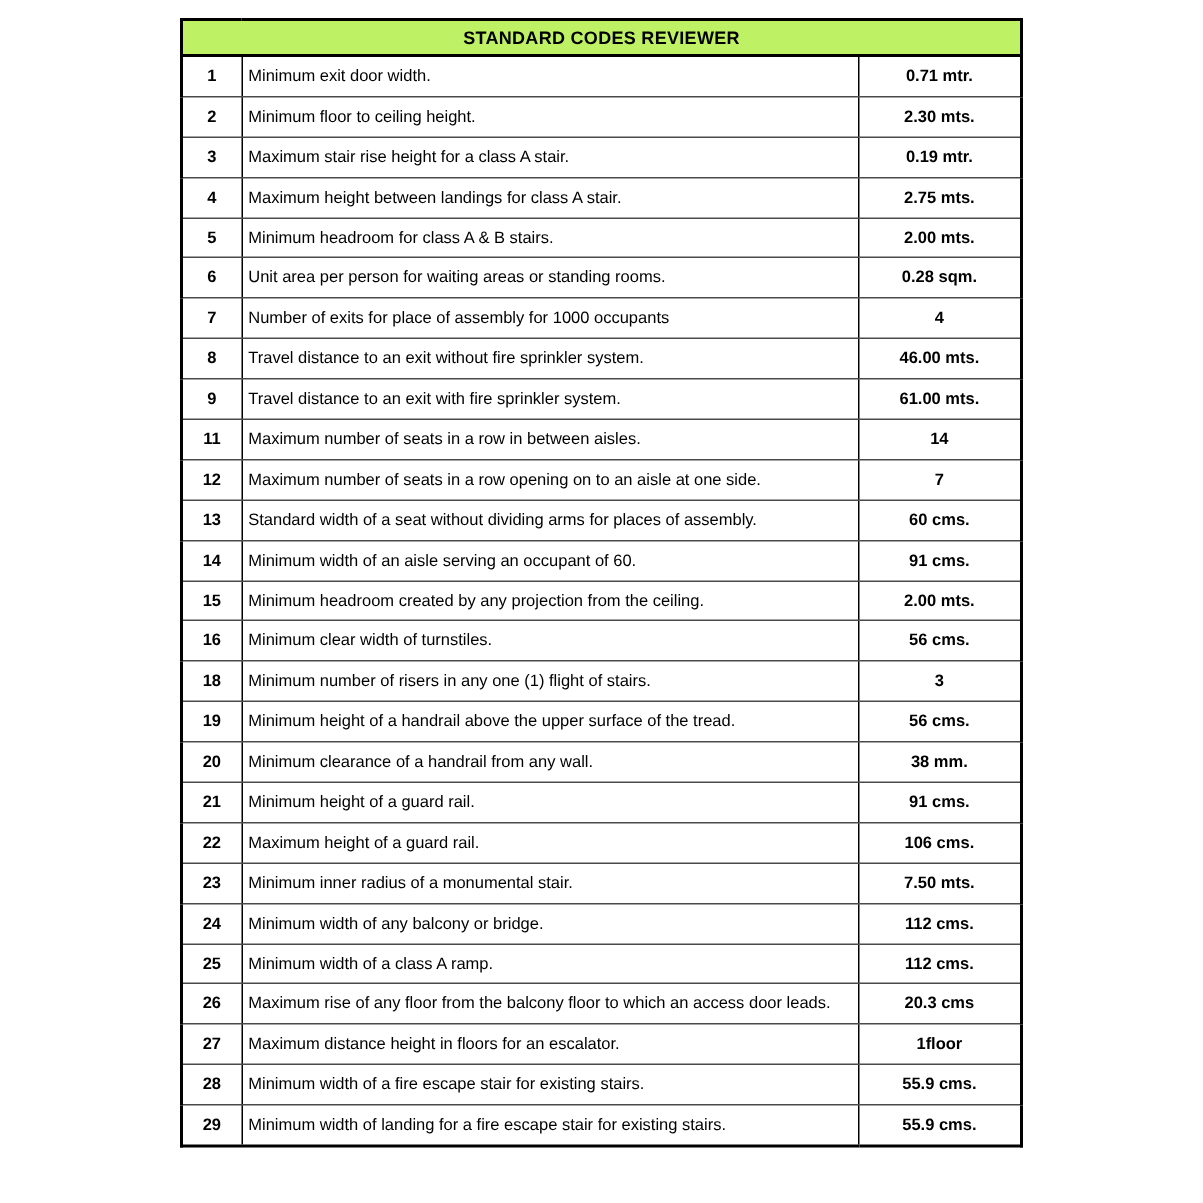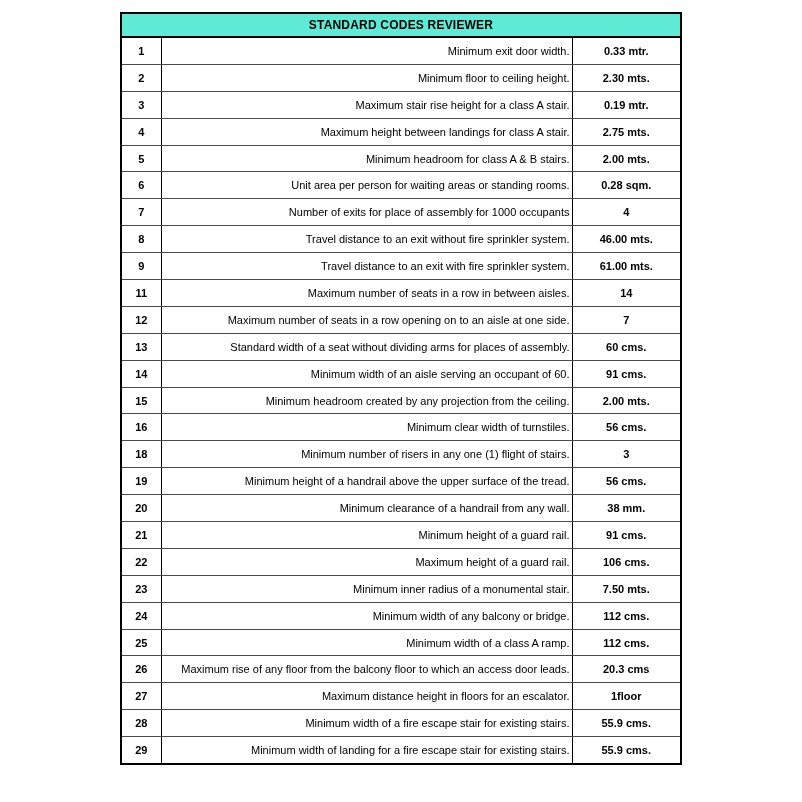--- a/index.html
+++ b/index.html
@@ -21,21 +21,21 @@
     top: 12px;
     width: 560px;
     border-collapse: collapse;
     table-layout: fixed;
   }
   .codes-table col.col-no    { width: 40px; }
   .codes-table col.col-desc  { width: 411px; }
   .codes-table col.col-value { width: 109px; }
 
   .codes-table th.title-cell {
-    background: #5eead4;
+    background: #bef264;
     border: 2px solid #000000;
     height: 20px;
     font-size: 12px;
     font-weight: bold;
     color: #000000;
     text-align: center;
     vertical-align: middle;
     letter-spacing: 0.2px;
   }
   .codes-table td {
@@ -54,21 +54,21 @@
   .codes-table tbody tr td:last-child   { border-right: 2px solid #000000; }
   .codes-table tbody tr:first-child td  { border-top: 2px solid #000000; }
   .codes-table tbody tr:last-child td   { border-bottom: 2px solid #000000; }
 
   td.cell-no {
     text-align: center;
     font-weight: bold;
     border-right: 1px solid #000000;
   }
   td.cell-desc {
-    text-align: right;
+    text-align: left;
     padding-left: 4px;
     padding-right: 2px;
     border-right: 1px solid #000000;
   }
   td.cell-value {
     text-align: center;
     font-weight: bold;
   }
 </style>
 </head>
@@ -83,21 +83,21 @@
     </colgroup>
     <thead>
       <tr>
         <th class="title-cell" colspan="3">STANDARD CODES REVIEWER</th>
       </tr>
     </thead>
     <tbody>
     <tr>
       <td class="cell-no">1</td>
       <td class="cell-desc">Minimum exit door width.</td>
-      <td class="cell-value">0.33 mtr.</td>
+      <td class="cell-value">0.71 mtr.</td>
     </tr>
 
     <tr>
       <td class="cell-no">2</td>
       <td class="cell-desc">Minimum floor to ceiling height.</td>
       <td class="cell-value">2.30 mts.</td>
     </tr>
 
     <tr>
       <td class="cell-no">3</td>

